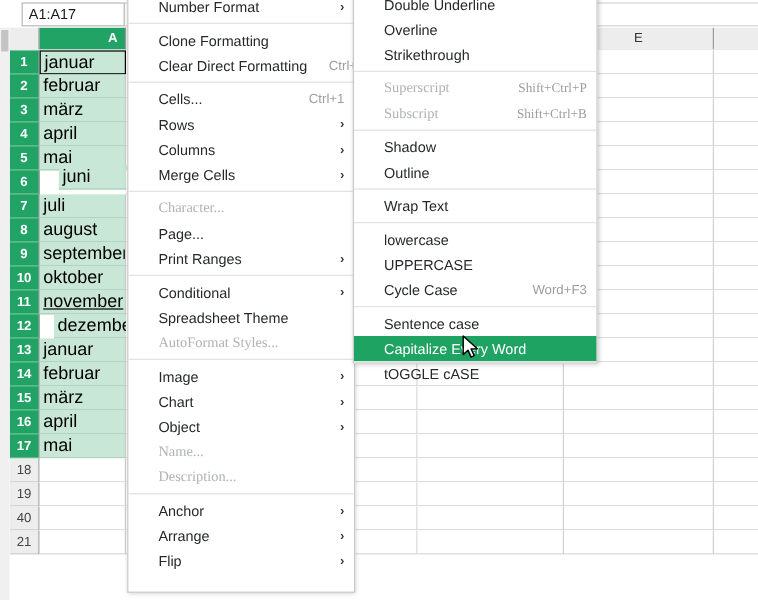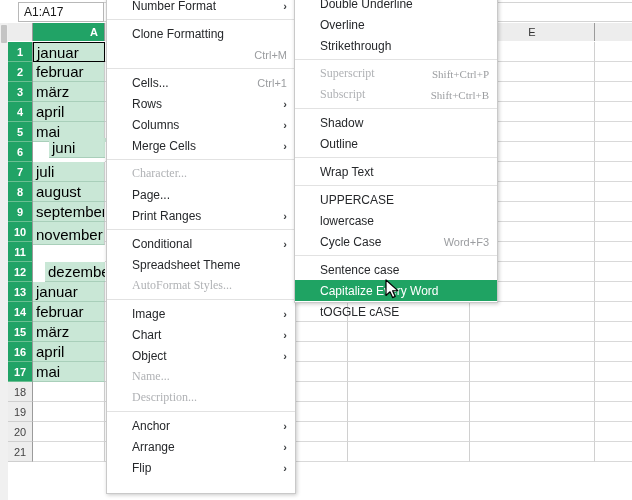--- a/index.html
+++ b/index.html
@@ -239,21 +239,21 @@
         <div class="rowhead sel" style="top: 199px;">10</div>
         <div class="rowhead sel" style="top: 219px;">11</div>
         <div class="rowhead sel" style="top: 239px;">12</div>
         <div class="rowhead sel" style="top: 259px;">13</div>
         <div class="rowhead sel" style="top: 279px;">14</div>
         <div class="rowhead sel" style="top: 299px;">15</div>
         <div class="rowhead sel" style="top: 319px;">16</div>
         <div class="rowhead sel" style="top: 339px;">17</div>
         <div class="rowhead" style="top: 359px;">18</div>
         <div class="rowhead" style="top: 379px;">19</div>
-        <div class="rowhead" style="top: 399px;">20</div>
+        <div class="rowhead" style="top: 399px;">40</div>
         <div class="rowhead" style="top: 419px;">21</div>
       </div>
     <div id="cells">
         <div class="cell active" style="left: 25px; top: 19px; width: 72px;">januar</div>
         <div class="cell" style="left: 97px; top: 19px; width: 120px;"></div>
         <div class="cell" style="left: 217px; top: 19px; width: 123px;"></div>
         <div class="cell" style="left: 340px; top: 19px; width: 122px;"></div>
         <div class="cell" style="left: 462px; top: 19px; width: 125px;"></div>
         <div class="cell" style="left: 587px; top: 19px; width: 45px;"></div>
         <div class="cell sel" style="left: 25px; top: 39px; width: 72px;">februar</div>
@@ -303,21 +303,21 @@
         <div class="cell" style="left: 217px; top: 179px; width: 123px;"></div>
         <div class="cell" style="left: 340px; top: 179px; width: 122px;"></div>
         <div class="cell" style="left: 462px; top: 179px; width: 125px;"></div>
         <div class="cell" style="left: 587px; top: 179px; width: 45px;"></div>
         <div class="cell sel" style="left: 25px; top: 199px; width: 72px;">oktober</div>
         <div class="cell" style="left: 97px; top: 199px; width: 120px;"></div>
         <div class="cell" style="left: 217px; top: 199px; width: 123px;"></div>
         <div class="cell" style="left: 340px; top: 199px; width: 122px;"></div>
         <div class="cell" style="left: 462px; top: 199px; width: 125px;"></div>
         <div class="cell" style="left: 587px; top: 199px; width: 45px;"></div>
-        <div class="cell sel" style="left: 25px; top: 202px; width: 72px;">november</div>
+        <div class="cell sel" style="left: 25px; top: 219px; width: 72px; text-decoration: underline;">november</div>
         <div class="cell" style="left: 97px; top: 219px; width: 120px;"></div>
         <div class="cell" style="left: 217px; top: 219px; width: 123px;"></div>
         <div class="cell" style="left: 340px; top: 219px; width: 122px;"></div>
         <div class="cell" style="left: 462px; top: 219px; width: 125px;"></div>
         <div class="cell" style="left: 587px; top: 219px; width: 45px;"></div>
         <div class="cell sel" style="left: 37px; top: 239px; width: 72px;">dezember</div>
         <div class="cell" style="left: 97px; top: 239px; width: 120px;"></div>
         <div class="cell" style="left: 217px; top: 239px; width: 123px;"></div>
         <div class="cell" style="left: 340px; top: 239px; width: 122px;"></div>
         <div class="cell" style="left: 462px; top: 239px; width: 125px;"></div>
@@ -382,20 +382,21 @@
   <div class="menu" id="menu-format">
       <div class="mi">
         <span>Number Format</span>
         <span class="arrow">›</span>
       </div>
       <div class="sep"></div>
       <div class="mi">
         <span>Clone Formatting</span>
       </div>
       <div class="mi">
+        <span>Clear Direct Formatting</span>
         <span class="accel">Ctrl+M</span>
       </div>
       <div class="sep"></div>
       <div class="mi">
         <span>Cells...</span>
         <span class="accel">Ctrl+1</span>
       </div>
       <div class="mi">
         <span>Rows</span>
         <span class="arrow">›</span>
@@ -490,24 +491,24 @@
       </div>
       <div class="mi">
         <span>Outline</span>
       </div>
       <div class="sep"></div>
       <div class="mi">
         <span>Wrap Text</span>
       </div>
       <div class="sep"></div>
       <div class="mi">
+        <span>lowercase</span>
+      </div>
+      <div class="mi">
         <span>UPPERCASE</span>
-      </div>
-      <div class="mi">
-        <span>lowercase</span>
       </div>
       <div class="mi">
         <span>Cycle Case</span>
         <span class="accel">Word+F3</span>
       </div>
       <div class="sep"></div>
       <div class="mi">
         <span>Sentence case</span>
       </div>
       <div class="mi hl">

